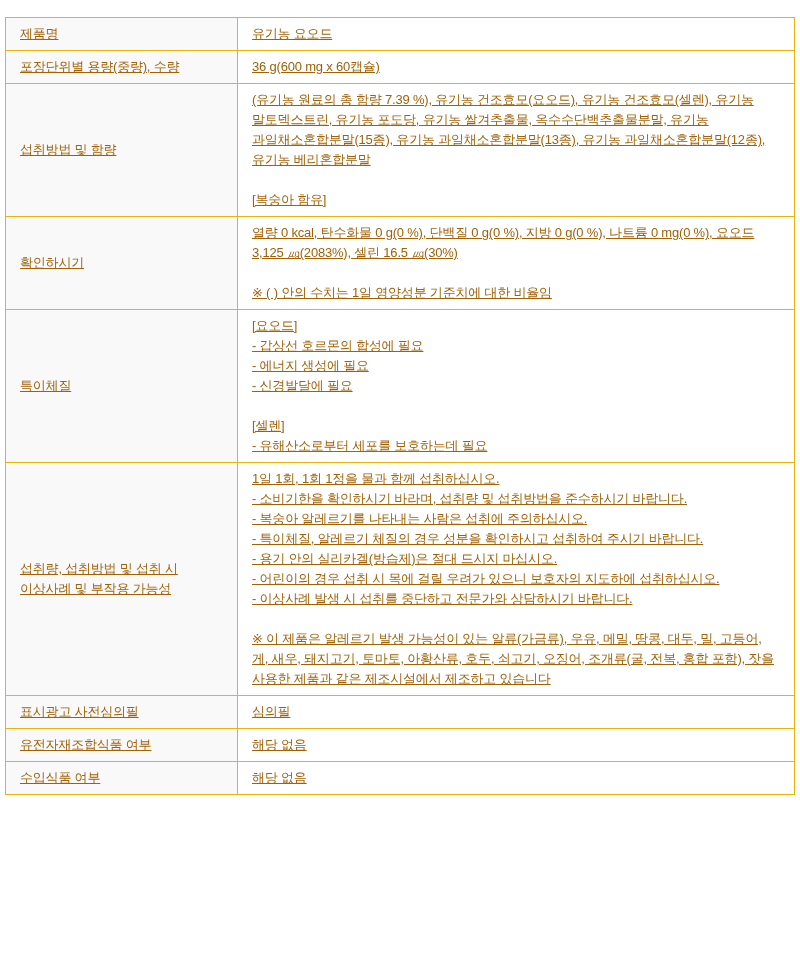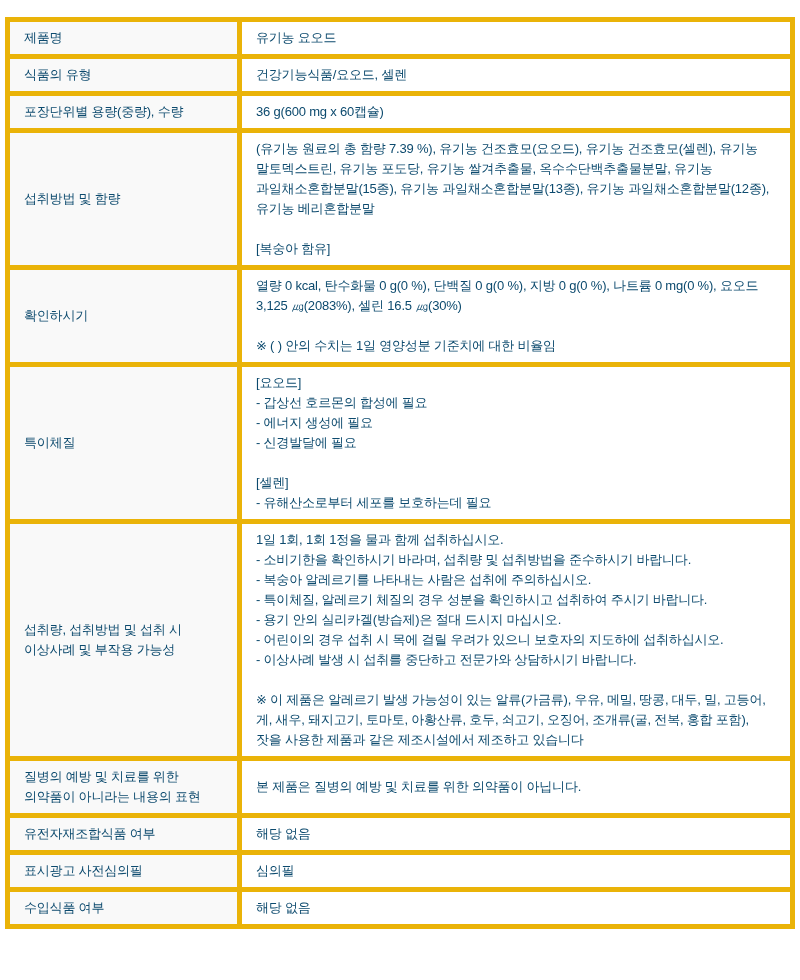--- a/index.html
+++ b/index.html
@@ -15,51 +15,48 @@
     background: #ffffff;
     overflow: hidden;
   }
   table.info-table {
     width: 790px;
     margin: 17px 5px 0 5px;
     border-collapse: collapse;
     table-layout: fixed;
   }
   table.info-table td {
-    border: 5px solid #eab308;
+    border: 1px solid #eab308;
     font-size: 13px;
     line-height: 20px;
-    color: #0c4a6e;
+    color: #a16207;
     vertical-align: middle;
     padding: 6px 14px;
     letter-spacing: -0.2px;
     word-break: keep-all;
+    text-decoration: underline;
   }
   td.label-cell {
     width: 232px;
     background: #f9f9f9;
   }
   td.value-cell {
     background: #ffffff;
     white-space: pre-line;
   }
 </style>
 </head>
 <body>
 
 <div class="page">
   <table class="info-table">
     <tbody>
       <tr>
         <td class="label-cell">제품명</td>
         <td class="value-cell">유기농 요오드</td>
-      </tr>
-      <tr>
-        <td class="label-cell">식품의 유형</td>
-        <td class="value-cell">건강기능식품/요오드, 셀렌</td>
       </tr>
       <tr>
         <td class="label-cell">포장단위별 용량(중량), 수량</td>
         <td class="value-cell">36 g(600 mg x 60캡슐)</td>
       </tr>
       <tr>
         <td class="label-cell">섭취방법 및 함량</td>
         <td class="value-cell">(유기농 원료의 총 함량 7.39 %), 유기농 건조효모(요오드), 유기농 건조효모(셀렌), 유기농 말토덱스트린, 유기농 포도당, 유기농 쌀겨추출물, 옥수수단백추출물분말, 유기농 과일채소혼합분말(15종), 유기농 과일채소혼합분말(13종), 유기농 과일채소혼합분말(12종), 유기농 베리혼합분말
 
 [복숭아 함유]</td>
@@ -86,30 +83,26 @@
 - 소비기한을 확인하시기 바라며, 섭취량 및 섭취방법을 준수하시기 바랍니다.
 - 복숭아 알레르기를 나타내는 사람은 섭취에 주의하십시오.
 - 특이체질, 알레르기 체질의 경우 성분을 확인하시고 섭취하여 주시기 바랍니다.
 - 용기 안의 실리카겔(방습제)은 절대 드시지 마십시오.
 - 어린이의 경우 섭취 시 목에 걸릴 우려가 있으니 보호자의 지도하에 섭취하십시오.
 - 이상사례 발생 시 섭취를 중단하고 전문가와 상담하시기 바랍니다.
 
 ※ 이 제품은 알레르기 발생 가능성이 있는 알류(가금류), 우유, 메밀, 땅콩, 대두, 밀, 고등어, 게, 새우, 돼지고기, 토마토, 아황산류, 호두, 쇠고기, 오징어, 조개류(굴, 전복, 홍합 포함), 잣을 사용한 제품과 같은 제조시설에서 제조하고 있습니다</td>
       </tr>
       <tr>
-        <td class="label-cell">질병의 예방 및 치료를 위한 의약품이 아니라는 내용의 표현</td>
-        <td class="value-cell">본 제품은 질병의 예방 및 치료를 위한 의약품이 아닙니다.</td>
+        <td class="label-cell">표시광고 사전심의필</td>
+        <td class="value-cell">심의필</td>
       </tr>
       <tr>
         <td class="label-cell">유전자재조합식품 여부</td>
         <td class="value-cell">해당 없음</td>
-      </tr>
-      <tr>
-        <td class="label-cell">표시광고 사전심의필</td>
-        <td class="value-cell">심의필</td>
       </tr>
       <tr>
         <td class="label-cell">수입식품 여부</td>
         <td class="value-cell">해당 없음</td>
       </tr>
 
     </tbody>
   </table>
 </div>
 

